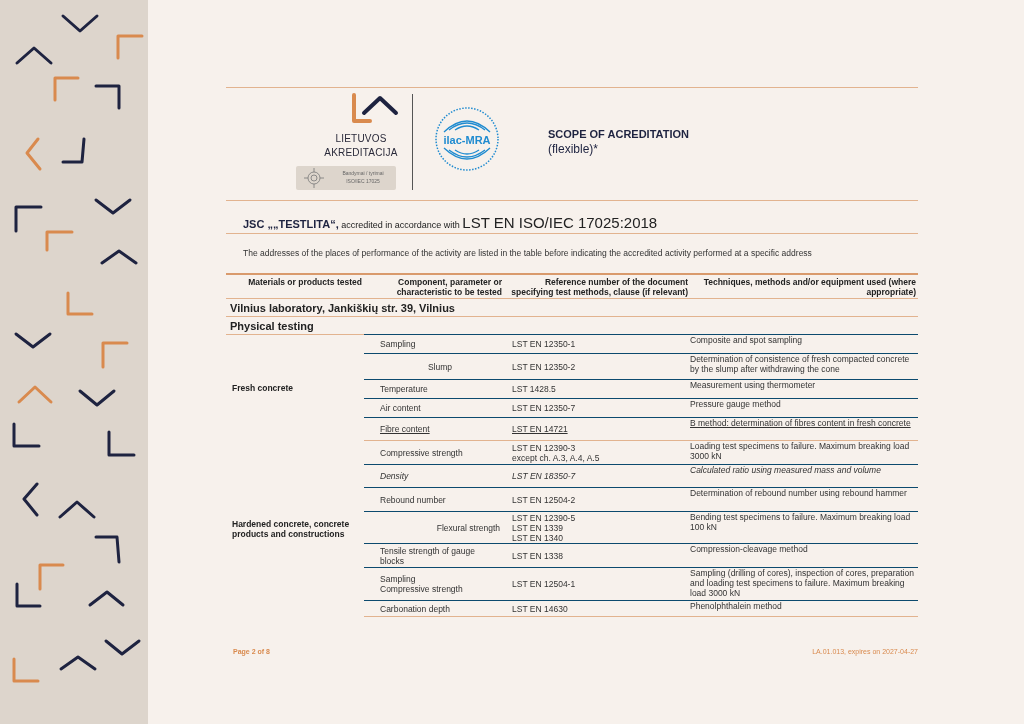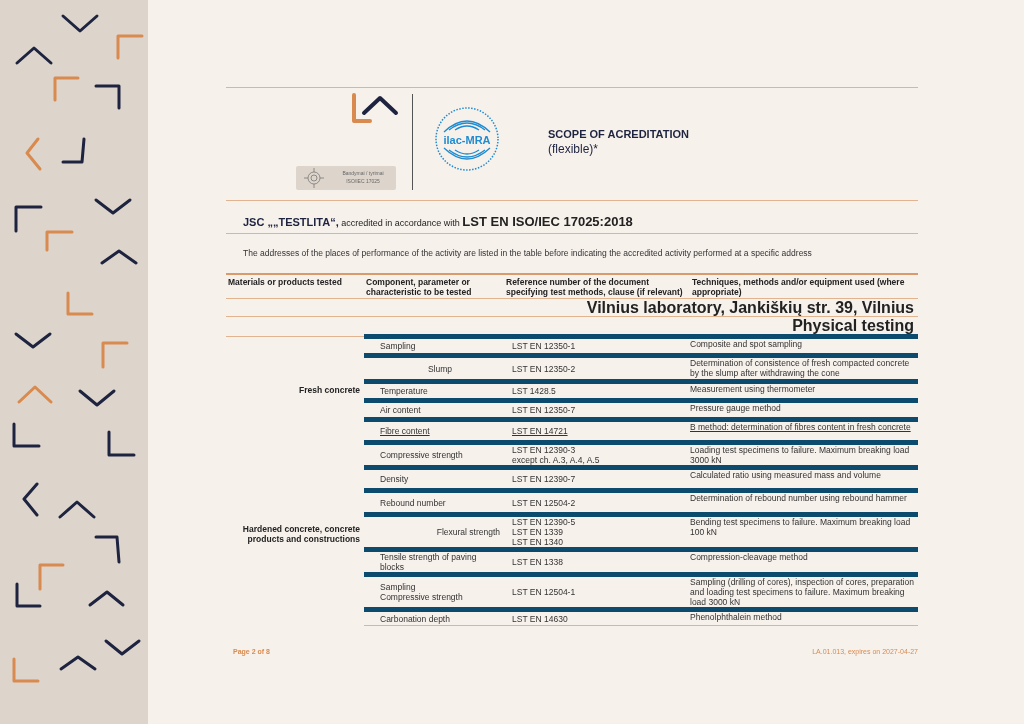--- a/index.html
+++ b/index.html
@@ -12,28 +12,28 @@
   .la-logo { position:absolute; left:82px; top:3px; width:120px; }
   .la-text { position:absolute; left:60px; top:44px; width:150px; text-align:center; font-size:10px; color:#2a2a3a; line-height:14px; letter-spacing:0.2px; }
   .la-badge { position:absolute; left:70px; top:78px; width:100px; height:24px; background:#ddd5cc; border-radius:2px; }
   .la-badge-text { position:absolute; left:38px; top:3px; font-size:5px; color:#666; line-height:8px; text-align:center; width:58px; }
   .vsep { position:absolute; left:186px; top:6px; width:1px; height:96px; background:#555; }
   .ilac { position:absolute; left:208px; top:18px; }
   .scope-title { position:absolute; left:322px; top:40px; font-size:11px; font-weight:bold; color:#1e2340; }
   .scope-sub { position:absolute; left:322px; top:54px; font-size:12px; color:#1e2340; }
   .company { position:absolute; left:243px; top:214px; font-size:9px; color:#222; }
   .company b { font-size:11px; color:#1e2340; }
-  .company .std { font-weight:bold; font-size:13px; }
+  .company .std { font-weight:normal; font-size:15px; }
   .addr-note { position:absolute; left:243px; top:248px; font-size:8.5px; color:#333; white-space:nowrap; }
   table { position:absolute; left:226px; top:273px; width:692px; border-collapse:collapse; font-size:8.5px; color:#333; }
-  th { font-weight:bold; font-size:8.5px; color:#222; text-align:left; vertical-align:top; padding:2px 2px 1px; line-height:10px; border-top:2px solid #d99a6c; }
+  th { font-weight:bold; font-size:8.5px; color:#222; text-align:right; vertical-align:top; padding:2px 2px 1px; line-height:10px; border-top:2px solid #d99a6c; }
   td { vertical-align:middle; padding:0 4px; line-height:10px; }
-  tr.row td.c { border-top:5px solid #0c4a6e; }
-  td.mat { font-weight:bold; color:#222; padding-left:6px;text-align:right; }
-  td.section { text-align:right; font-weight:bold; font-size:16px; color:#222; border-top:1px solid #e2b38f; height:17px; }
+  tr.row td.c { border-top:1px solid #0c4a6e; }
+  td.mat { font-weight:bold; color:#222; padding-left:6px; }
+  td.section { text-align:left; font-weight:bold; font-size:11px; color:#222; border-top:1px solid #e2b38f; height:17px; }
   tr.group-end td { border-bottom:1px solid #e2b38f; }
   .footer-left { position:absolute; left:233px; top:648px; font-size:7px; font-weight:bold; color:#d98a4e; }
   .footer-right { position:absolute; right:106px; top:648px; font-size:7px; color:#d98a4e; }
 </style>
 </head>
 <body>
 
 <div class="sidebar">
   <svg width="148" height="724" viewBox="0 0 148 724" fill="none" stroke-width="3" stroke-linecap="round" stroke-linejoin="round">
     <g stroke="#1e2340">
@@ -72,20 +72,24 @@
 
 <div class="page"></div>
 
 <div class="hr" style="top:87px"></div>
 
 <div class="header">
   <svg class="la-logo" width="60" height="38" viewBox="0 0 60 38" style="left:94px" fill="none" stroke-linecap="round" stroke-linejoin="round">
     <polyline points="4,4 4,30 20,30" stroke="#d98a4e" stroke-width="4"></polyline>
     <polyline points="14,22 30,7 46,22" stroke="#1e2340" stroke-width="4"></polyline>
   </svg>
+  <div class="la-text">
+    <div>LIETUVOS</div>
+    <div>AKREDITACIJA</div>
+  </div>
   <div class="la-badge">
     <svg width="24" height="24" viewBox="0 0 24 24" style="position:absolute;left:6px;top:0" fill="none" stroke="#777" stroke-width="0.8">
       <circle cx="12" cy="12" r="6"></circle>
         <circle cx="12" cy="12" r="3"></circle>
       <line x1="12" y1="2" x2="12" y2="6"></line>
         <line x1="12" y1="18" x2="12" y2="22"></line>
       <line x1="2" y1="12" x2="6" y2="12"></line>
         <line x1="18" y1="12" x2="22" y2="12"></line>
     </svg>
     <div class="la-badge-text">
@@ -166,39 +170,39 @@
         <td class="c" style="white-space: pre-line; padding-left: 8px;">LST EN 14721</td>
         <td class="c" style="white-space: pre-line; padding-left: 0px; vertical-align: top;">B method: determination of fibres content in fresh concrete</td>
       </tr>
       <tr class="row" style="height: 24px;">
         <td class="mat" rowspan="7">Hardened concrete, concrete products and constructions</td>
         <td class="c" style="white-space: pre-line; padding-left: 16px;">Compressive strength</td>
         <td class="c" style="white-space: pre-line; padding-left: 8px;">LST EN 12390-3
 except ch. A.3, A.4, A.5</td>
         <td class="c" style="white-space: pre-line; padding-left: 0px; vertical-align: top;">Loading test specimens to failure. Maximum breaking load 3000 kN</td>
       </tr>
-      <tr class="row" style="height: 23px;">
+      <tr class="row" style="height: 23px; font-style: italic;">
         <td class="c" style="white-space: pre-line; padding-left: 16px;">Density</td>
-        <td class="c" style="white-space: pre-line; padding-left: 8px;">LST EN 12390-7</td>
+        <td class="c" style="white-space: pre-line; padding-left: 8px;">LST EN 18350-7</td>
         <td class="c" style="white-space: pre-line; padding-left: 0px; vertical-align: top;">Calculated ratio using measured mass and volume</td>
       </tr>
       <tr class="row" style="height: 24px;">
         <td class="c" style="white-space: pre-line; padding-left: 16px;">Rebound number</td>
         <td class="c" style="white-space: pre-line; padding-left: 8px;">LST EN 12504-2</td>
         <td class="c" style="white-space: pre-line; padding-left: 0px; vertical-align: top;">Determination of rebound number using rebound hammer</td>
       </tr>
       <tr class="row" style="height: 32px;">
         <td class="c" style="white-space: pre-line; padding-left: 16px; text-align: right;">Flexural strength</td>
         <td class="c" style="white-space: pre-line; padding-left: 8px;">LST EN 12390-5
 LST EN 1339
 LST EN 1340</td>
         <td class="c" style="white-space: pre-line; padding-left: 0px; vertical-align: top;">Bending test specimens to failure. Maximum breaking load 100 kN</td>
       </tr>
       <tr class="row" style="height: 24px;">
-        <td class="c" style="white-space: pre-line; padding-left: 16px;">Tensile strength of paving blocks</td>
+        <td class="c" style="white-space: pre-line; padding-left: 16px;">Tensile strength of gauge blocks</td>
         <td class="c" style="white-space: pre-line; padding-left: 8px;">LST EN 1338</td>
         <td class="c" style="white-space: pre-line; padding-left: 0px; vertical-align: top;">Compression-cleavage method</td>
       </tr>
       <tr class="row" style="height: 33px;">
         <td class="c" style="white-space: pre-line; padding-left: 16px;">Sampling
 Compressive strength</td>
         <td class="c" style="white-space: pre-line; padding-left: 8px;">LST EN 12504-1</td>
         <td class="c" style="white-space: pre-line; padding-left: 0px; vertical-align: top;">Sampling (drilling of cores), inspection of cores, preparation and loading test specimens to failure. Maximum breaking load 3000 kN</td>
       </tr>
       <tr class="row group-end" style="height: 16px;">

